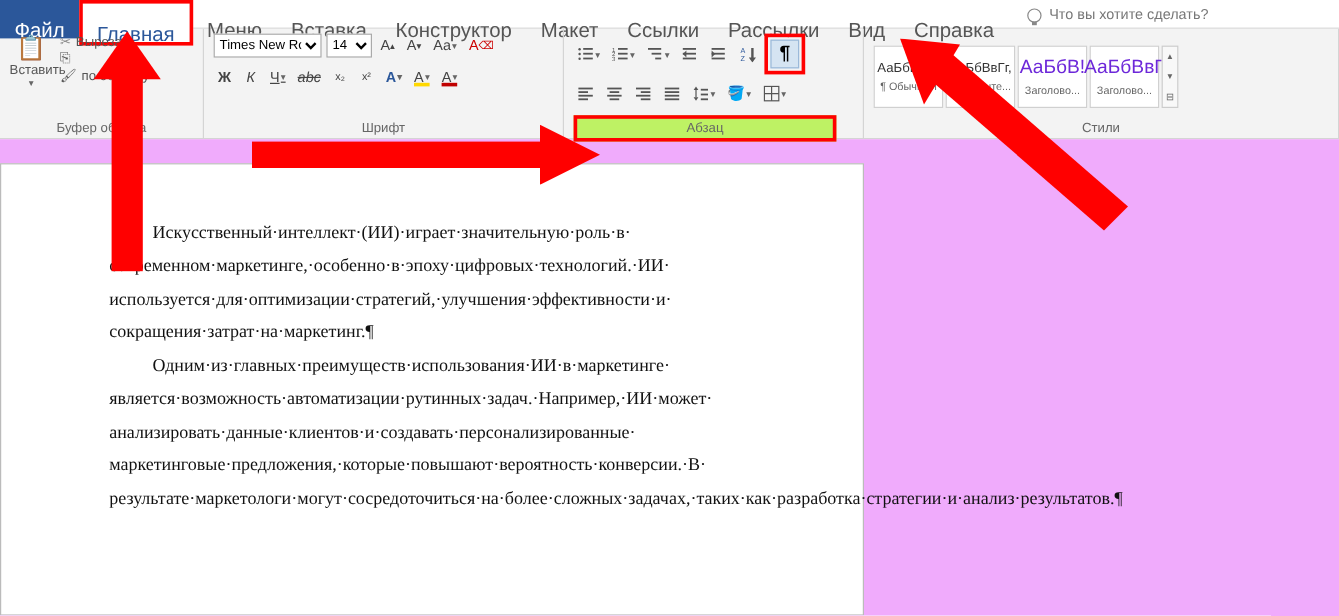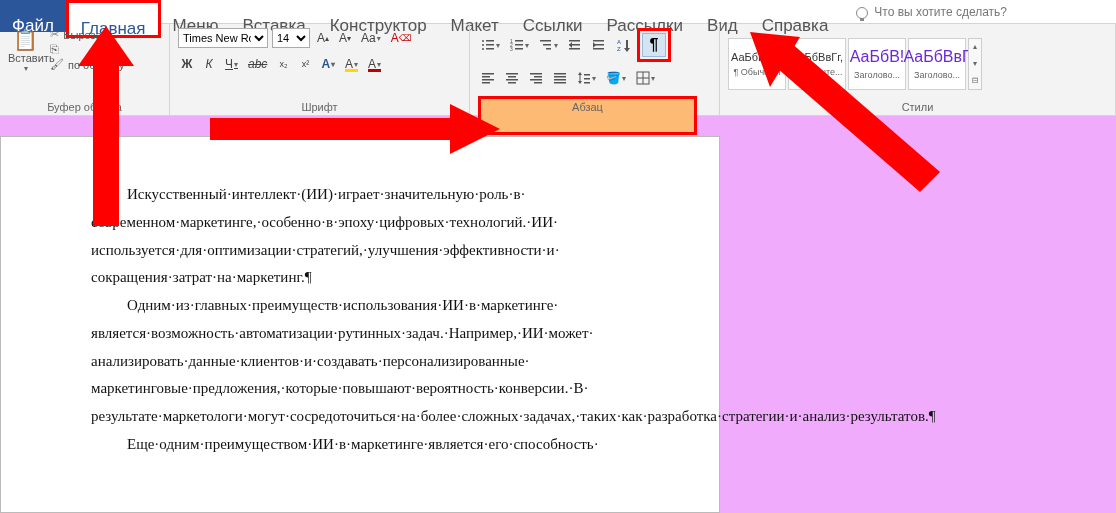--- a/index.html
+++ b/index.html
@@ -134,25 +134,25 @@
   }
   .style-scroll div { font-size: 8px; text-align: center; color: #666; height: 16px; line-height: 16px;}
   .paragraph-label-wrap {
     position: relative;
   }
   .paragraph-label-box {
     position: absolute;
     left: 0; right: 14px;
     top: -3px;
     border: 3px solid #ff0000;
-    height: 39px;
+    height: 22px;
     text-align: center;
     font-size: 11px;
     color: #666;
-    background: #fdba74;
+    background: #bef264;
     line-height: 16px;
   }
   
   .doc-wrap {
     background: #f0abfc;
     padding-top: 20px;
     height: 397px;
     display: flex;
     justify-content: flex-start;
     overflow: hidden;
@@ -427,21 +427,20 @@
       </div>
     </div>
     <div class="group-label">Стили</div>
   </div>
 </div>
 
 <div class="doc-wrap">
   <div class="page">
     <p>Искусственный·интеллект·(ИИ)·играет·значительную·роль·в· современном·маркетинге,·особенно·в·эпоху·цифровых·технологий.·ИИ· используется·для·оптимизации·стратегий,·улучшения·эффективности·и· сокращения·затрат·на·маркетинг.¶</p>
     <p>Одним·из·главных·преимуществ·использования·ИИ·в·маркетинге· является·возможность·автоматизации·рутинных·задач.·Например,·ИИ·может· анализировать·данные·клиентов·и·создавать·персонализированные· маркетинговые·предложения,·которые·повышают·вероятность·конверсии.·В· результате·маркетологи·могут·сосредоточиться·на·более·сложных·задачах,·таких·как·разработка·стратегии·и·анализ·результатов.¶</p>
-    <p>Еще·одним·преимуществом·ИИ·в·маркетинге·является·его·способность·</p>
   </div>
 </div>
 
 <svg class="annot arrow-down" width="60" height="230">
   <rect x="15" y="30" width="26" height="170" fill="#ff0000"></rect>
   <polygon points="28,0 0,40 56,40" fill="#ff0000"></polygon>
 </svg>
 
 <svg class="annot arrow-right" width="290" height="50">
   <rect x="0" y="14" width="250" height="22" fill="#ff0000"></rect>

